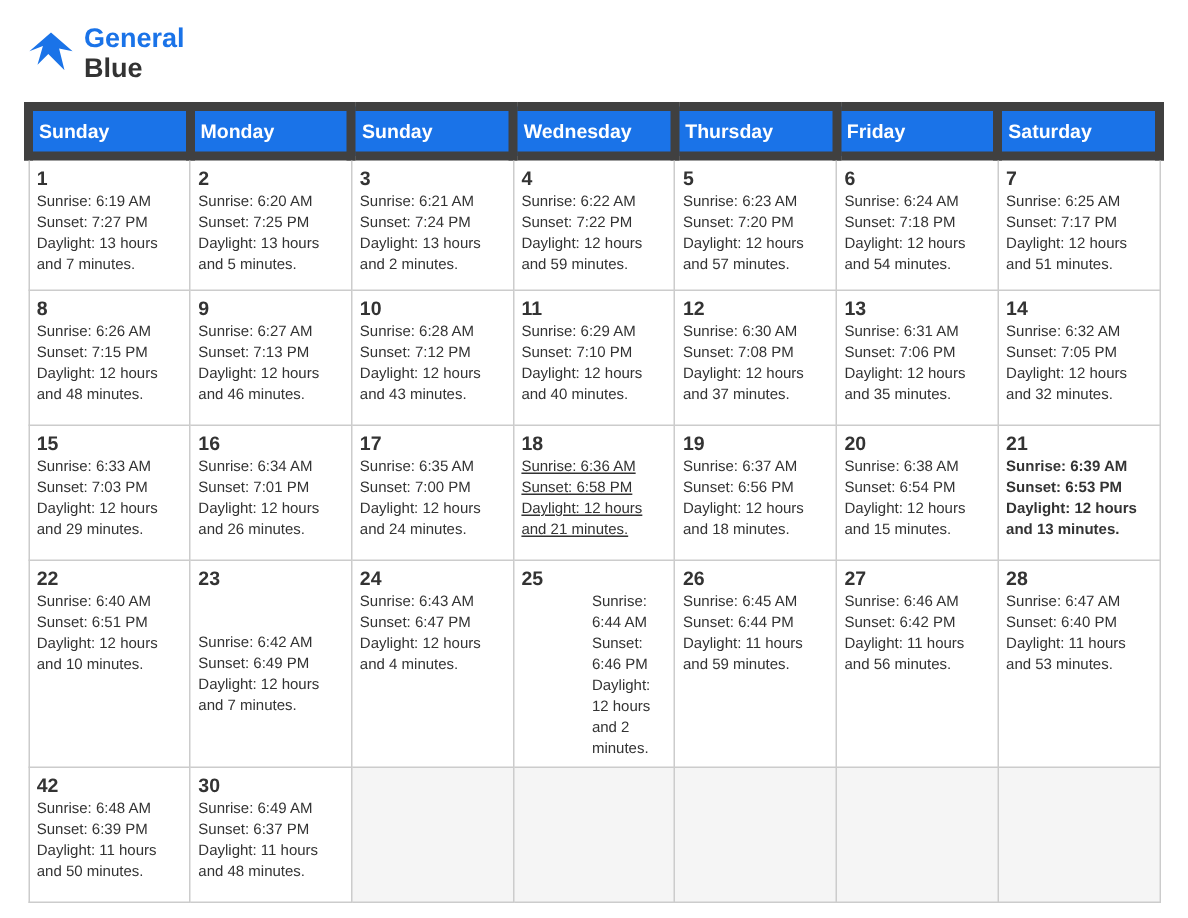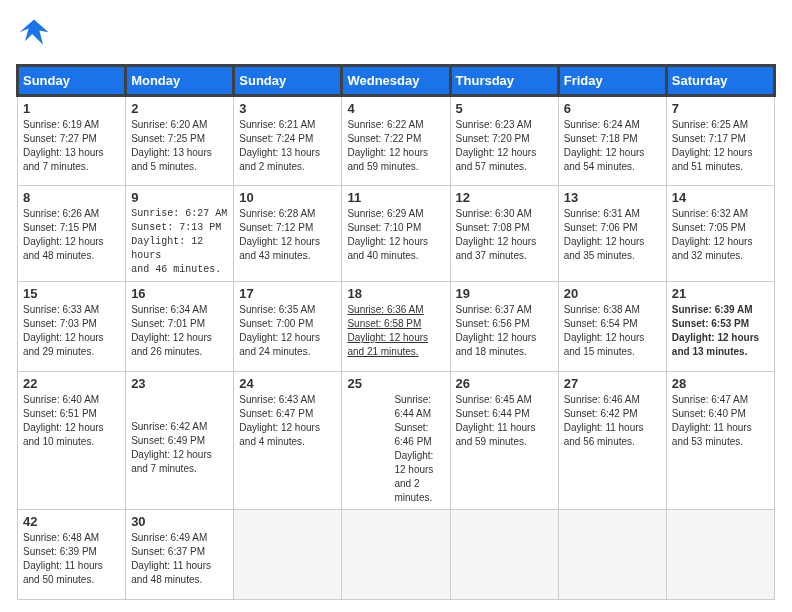--- a/index.html
+++ b/index.html
@@ -51,21 +51,21 @@
       border-collapse: collapse;
       table-layout: fixed;
     }
     th {
       background-color: #1a73e8;
       color: #fff;
       font-size: 13px;
       font-weight: bold;
       padding: 6px 4px;
       text-align: left;
-      border: 3px solid #404040;
+      border: 6px solid #404040;
     }
     td {
       border: 1px solid #ccc;
       vertical-align: top;
       padding: 4px 5px;
       font-size: 10.5px;
       color: #333;
       height: 90px;
       background: #fff;
     }
@@ -85,20 +85,24 @@
     }
   </style>
 </head>
 <body>
 
 <div class="header">
   <div class="logo">
     <svg class="logo-bird" viewBox="0 0 40 40">
       <polygon points="20,4 36,18 26,16 30,32 18,20 10,28 14,14 4,18" fill="#1a73e8"></polygon>
     </svg>
+    <div class="logo-text">
+      <div><span>General</span></div>
+      <div>Blue</div>
+    </div>
   </div>
   <div class="title-block">
     <div class="month-title"></div>
     <div class="location"></div>
   </div>
 </div>
 
 <table>
   <thead>
     <tr>
@@ -166,21 +170,21 @@
       <tr>
         <td>
           <span class="day-num">8</span>
           <div class="day-info" style="white-space: pre-line;">Sunrise: 6:26 AM
 Sunset: 7:15 PM
 Daylight: 12 hours
 and 48 minutes.</div>
         </td>
         <td>
           <span class="day-num">9</span>
-          <div class="day-info" style="white-space: pre-line; font-family: Liberation Mono, monospace;">Sunrise: 6:27 AM
+          <div class="day-info" style="white-space: pre-line;">Sunrise: 6:27 AM
 Sunset: 7:13 PM
 Daylight: 12 hours
 and 46 minutes.</div>
         </td>
         <td>
           <span class="day-num">10</span>
           <div class="day-info" style="white-space: pre-line;">Sunrise: 6:28 AM
 Sunset: 7:12 PM
 Daylight: 12 hours
 and 43 minutes.</div>

